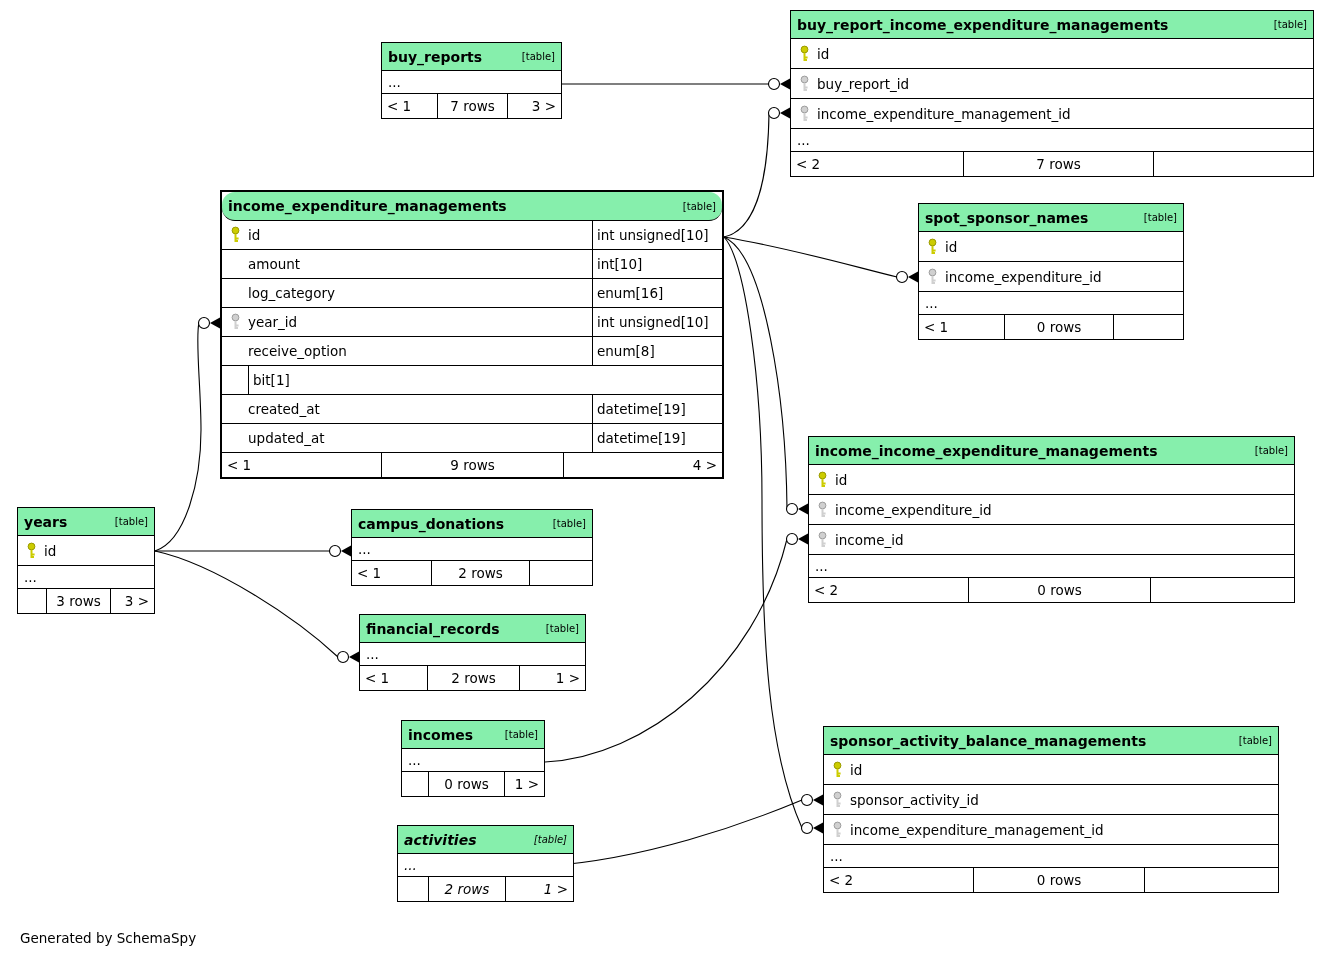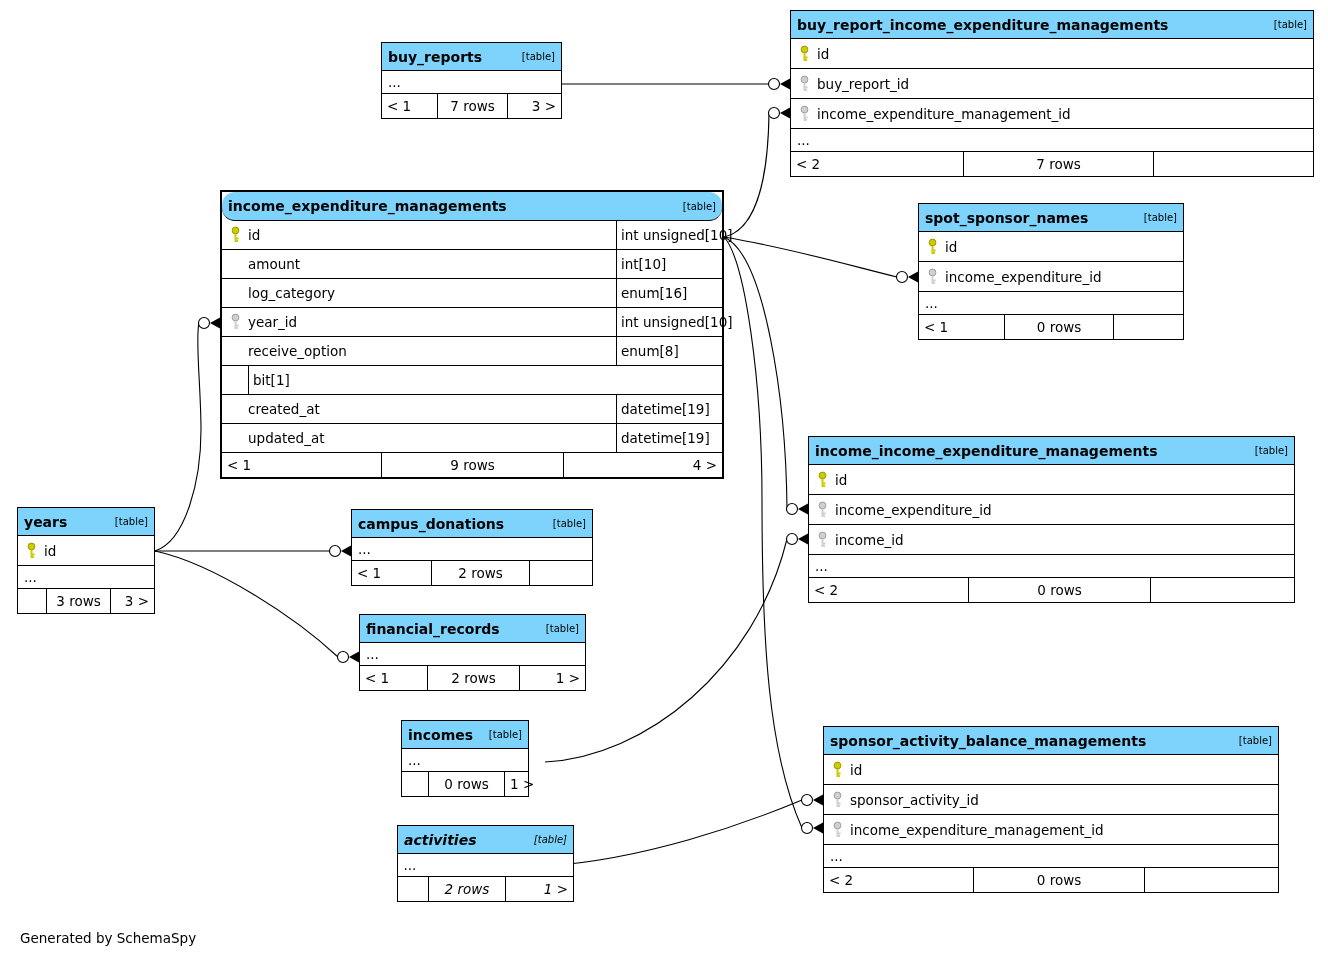--- a/index.html
+++ b/index.html
@@ -11,39 +11,39 @@
   #wires { position:absolute; left:0; top:0; width:1328px; height:959px; }
 
   .table-box {
     position:absolute; background:#fff; border:1px solid #000;
     box-sizing:border-box; font-size:13.5px; z-index:2;
   }
   .table-box.emph { border-width:2px; }
 
   .thead {
     display:flex; justify-content:space-between; align-items:center;
-    background:#7dd3fc; border-bottom:1px solid #000;
+    background:#86efac; border-bottom:1px solid #000;
     height:28px; padding:0 6px; box-sizing:border-box;
   }
   .emph .thead { height:29px;border-radius:13px; }
   .tname { font-weight:bold; font-size:14px; white-space:nowrap; }
   .ttag  { font-size:10px; white-space:nowrap; margin-left:10px; }
 
   .trow {
     display:flex; align-items:stretch; border-bottom:1px solid #000;
     height:30px; box-sizing:border-box; background:#fff;
   }
   .emph .trow { height:29px; }
   .keyicon {
     width:26px; display:flex; align-items:center; justify-content:center;
     flex:none;
   }
   .colname { display:flex; align-items:center; flex:1; white-space:nowrap; }
   .typecell {
-    flex:none; width:106px; border-left:1px solid #000;
+    flex:none; width:130px; border-left:1px solid #000;
     display:flex; align-items:center; padding:0 4px; box-sizing:border-box;
     white-space:nowrap;
   }
 
   .erow {
     display:flex; align-items:center; border-bottom:1px solid #000;
     height:23px; padding:0 6px; box-sizing:border-box; background:#fff;
   }
 
   .tfoot { display:flex; height:24px; box-sizing:border-box; background:#fff; }
@@ -343,21 +343,21 @@
       <span class="ttag">[table]</span>
     </div>
     <div class="erow">...</div>
     <div class="tfoot">
       <div class="fcell" style="width:68px">&lt; 1</div>
       <div class="fcell c" style="width:92px">2 rows</div>
       <div class="fcell grow r">1 &gt;</div>
     </div>
   </div>
 
-  <div class="table-box" style="left:401px;top:720px;width:128px;">
+  <div class="table-box" style="left:401px;top:720px;width:144px;">
     <div class="thead">
       <span class="tname">incomes</span>
       <span class="ttag">[table]</span>
     </div>
     <div class="erow">...</div>
     <div class="tfoot">
       <div class="fcell" style="width:27px"></div>
       <div class="fcell c" style="width:76px">0 rows</div>
       <div class="fcell grow r">1 &gt;</div>
     </div>

